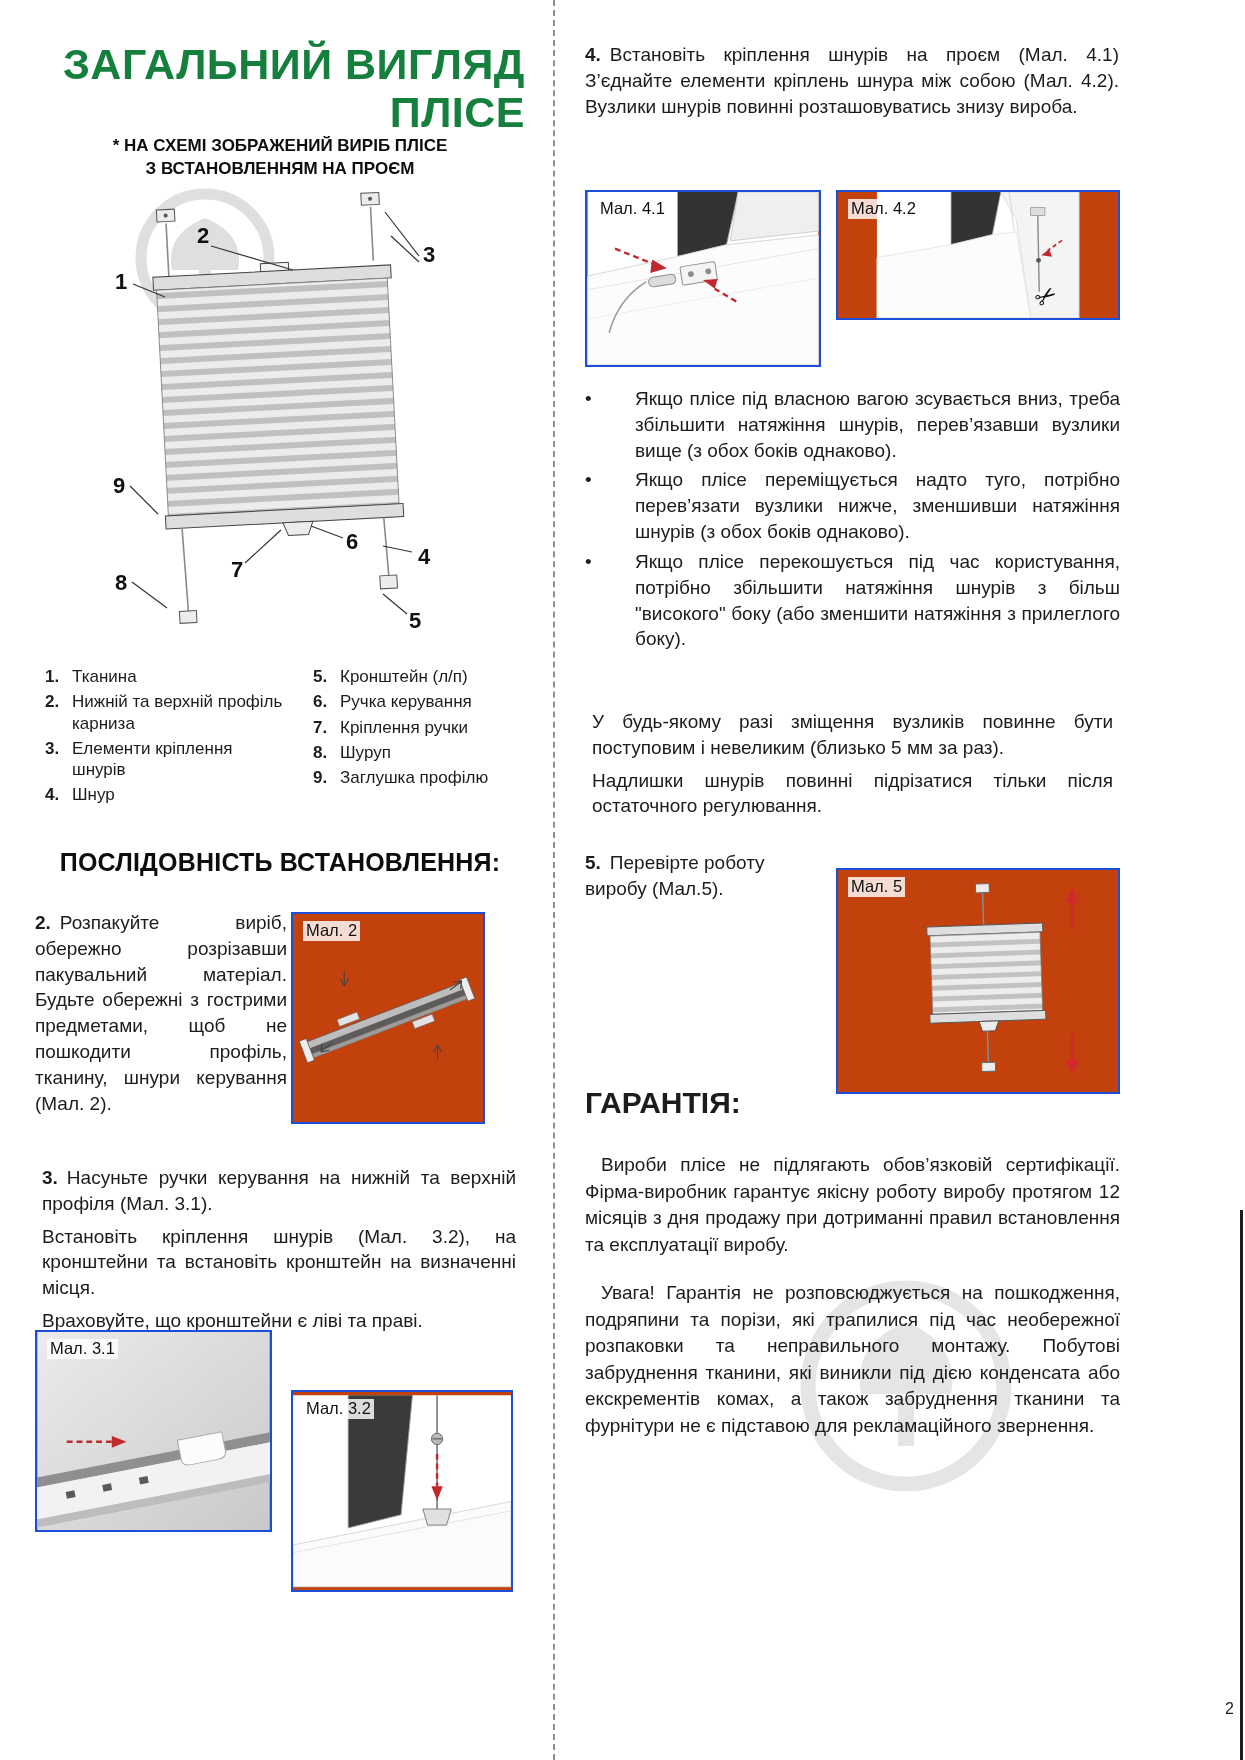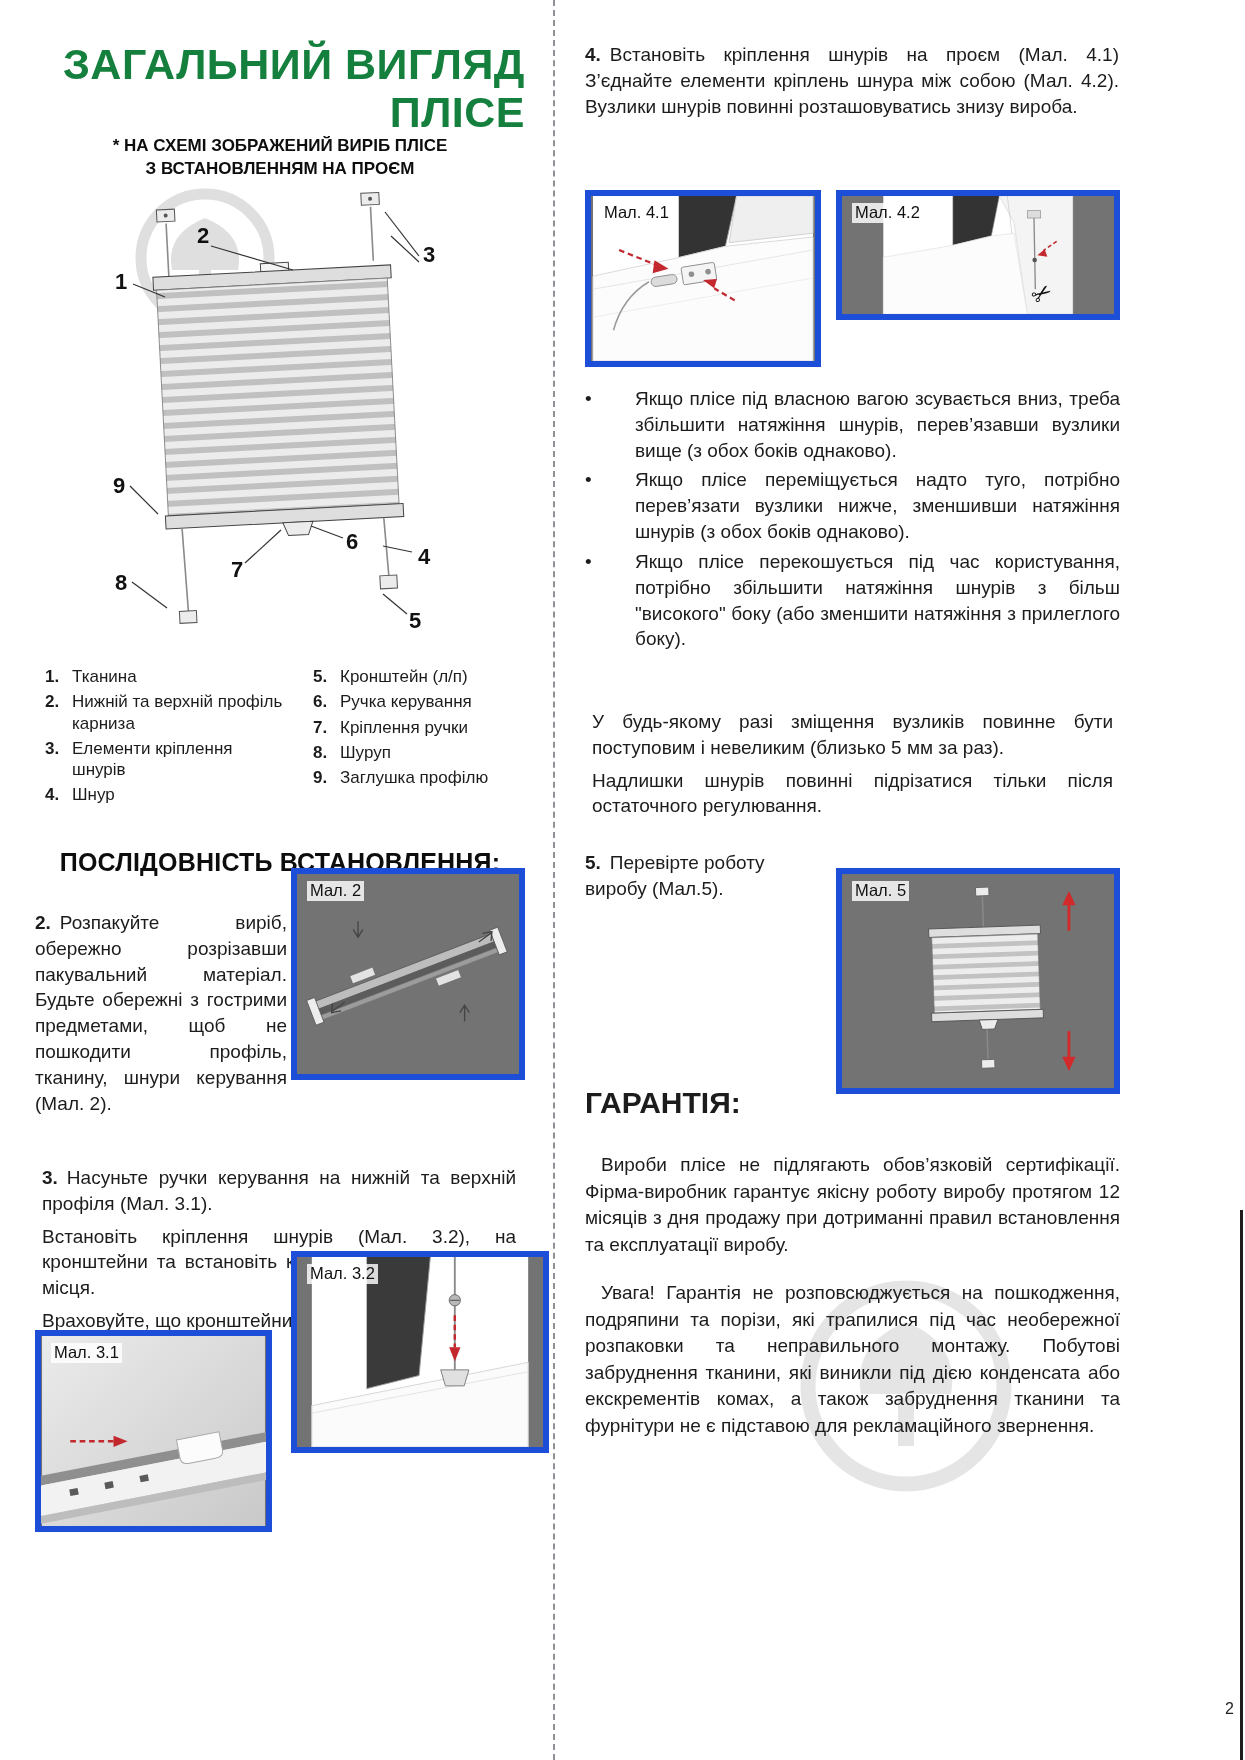--- a/index.html
+++ b/index.html
@@ -23,21 +23,21 @@
   .step-num { font-weight:bold; margin-right:9px; }
 
   .legend-item { display:flex; font-size:17px; line-height:1.25; margin-bottom:4px; }
   .legend-item .lnum { font-weight:bold; flex:0 0 27px; }
   .legend-item .ltxt { flex:1; }
 
   .bullet { display:flex; margin-bottom:4px; }
   .bullet .dot { flex:0 0 50px; font-size:19px; line-height:1.36; }
   .bullet .btxt { flex:1; font-size:19px; line-height:1.36; text-align:justify; }
 
-  .fig { position:absolute; border:6px solid #1d4ed8; background:#737373; }
+  .fig { position:absolute; border:2px solid #1d4ed8; background:#c2410c; }
   .fig svg { display:block; width:100%; height:100%; }
   .fig-label { position:absolute; top:7px; left:10px; font-size:16.5px; color:#111; background:rgba(255,255,255,.82); padding:0 3px; line-height:1.2; z-index:2; }
 
   .indent { text-indent:16px; }
   .z1 { z-index:1; }
 </style>
 </head>
 <body>
 
 <div class="page">
@@ -151,21 +151,21 @@
       <span class="ltxt">Заглушка профілю</span>
     </div>
   </div>
 
   <h2 class="abs sec-title" style="left:35px;top:848px;width:490px">ПОСЛІДОВНІСТЬ ВСТАНОВЛЕННЯ:</h2>
 
   <div class="abs body-text" style="left:35px;top:910px;width:252px">
     <span class="step-num">2.</span><span>Розпакуйте виріб, обережно розрізавши пакувальний матеріал. Будьте обережні з гострими предметами, щоб не пошкодити профіль, тканину, шнури керування (Мал. 2).</span>
   </div>
 
-  <figure class="fig" style="left:291px;top:868px;width:234px;height:212px">
+  <figure class="fig" style="left:291px;top:912px;width:194px;height:212px">
     <div class="fig-label">Мал. 2</div>
     <svg viewBox="0 0 230 212">
       <g transform="rotate(-21 115 110)">
         <rect x="14" y="98" width="200" height="9" fill="#bdbdbd" stroke="#555" stroke-width="0.8"></rect>
         <rect x="14" y="107" width="200" height="7" fill="#5c5c5c"></rect>
         <rect x="14" y="114" width="200" height="5" fill="#9c9c9c" stroke="#777" stroke-width="0.5"></rect>
         <rect x="6" y="94" width="9" height="28" fill="#ededed" stroke="#555" stroke-width="0.8"></rect>
         <rect x="214" y="94" width="9" height="28" fill="#ededed" stroke="#555" stroke-width="0.8"></rect>
         <rect x="58" y="86" width="26" height="9" fill="#e3e3e3" stroke="#666" stroke-width="0.7"></rect>
         <rect x="142" y="121" width="26" height="9" fill="#e3e3e3" stroke="#666" stroke-width="0.7"></rect>
@@ -204,21 +204,21 @@
         <rect x="104" y="146" width="9" height="7" fill="#5a5a5a"></rect>
         <path d="M150 116 h46 v20 q0 7 -9 7 h-28 q-9 0 -9 -7 z" fill="#fcfcfc" stroke="#a8a8a8"></path>
       </g>
       <g>
         <path d="M30 112 h46" stroke="#c2282d" stroke-width="2.6" fill="none" stroke-dasharray="6 4"></path>
         <path d="M76 106 l15 6 l-15 6 z" fill="#c2282d"></path>
       </g>
     </svg>
   </figure>
 
-  <figure class="fig" style="left:291px;top:1251px;width:258px;height:202px">
+  <figure class="fig" style="left:291px;top:1390px;width:222px;height:202px">
     <div class="fig-label">Мал. 3.2</div>
     <svg viewBox="0 0 230 202">
       <rect width="230" height="202" fill="#fff"></rect>
       <polygon points="58,0 126,0 114,126 58,140" fill="#3a3a3a"></polygon>
       <polyline points="126,0 114,126 58,140" fill="none" stroke="#9a9a9a"></polyline>
       <line x1="58" y1="0" x2="58" y2="140" stroke="#cfcfcf"></line>
       <polygon points="0,158 230,112 230,202 0,202" fill="#fbfbfb" stroke="#d5d5d5"></polygon>
       <line x1="0" y1="166" x2="230" y2="122" stroke="#e2e2e2"></line>
       <line x1="152" y1="0" x2="152" y2="120" stroke="#8a8a8a" stroke-width="2"></line>
       <circle cx="152" cy="46" r="6" fill="#b9b9b9" stroke="#666"></circle>

